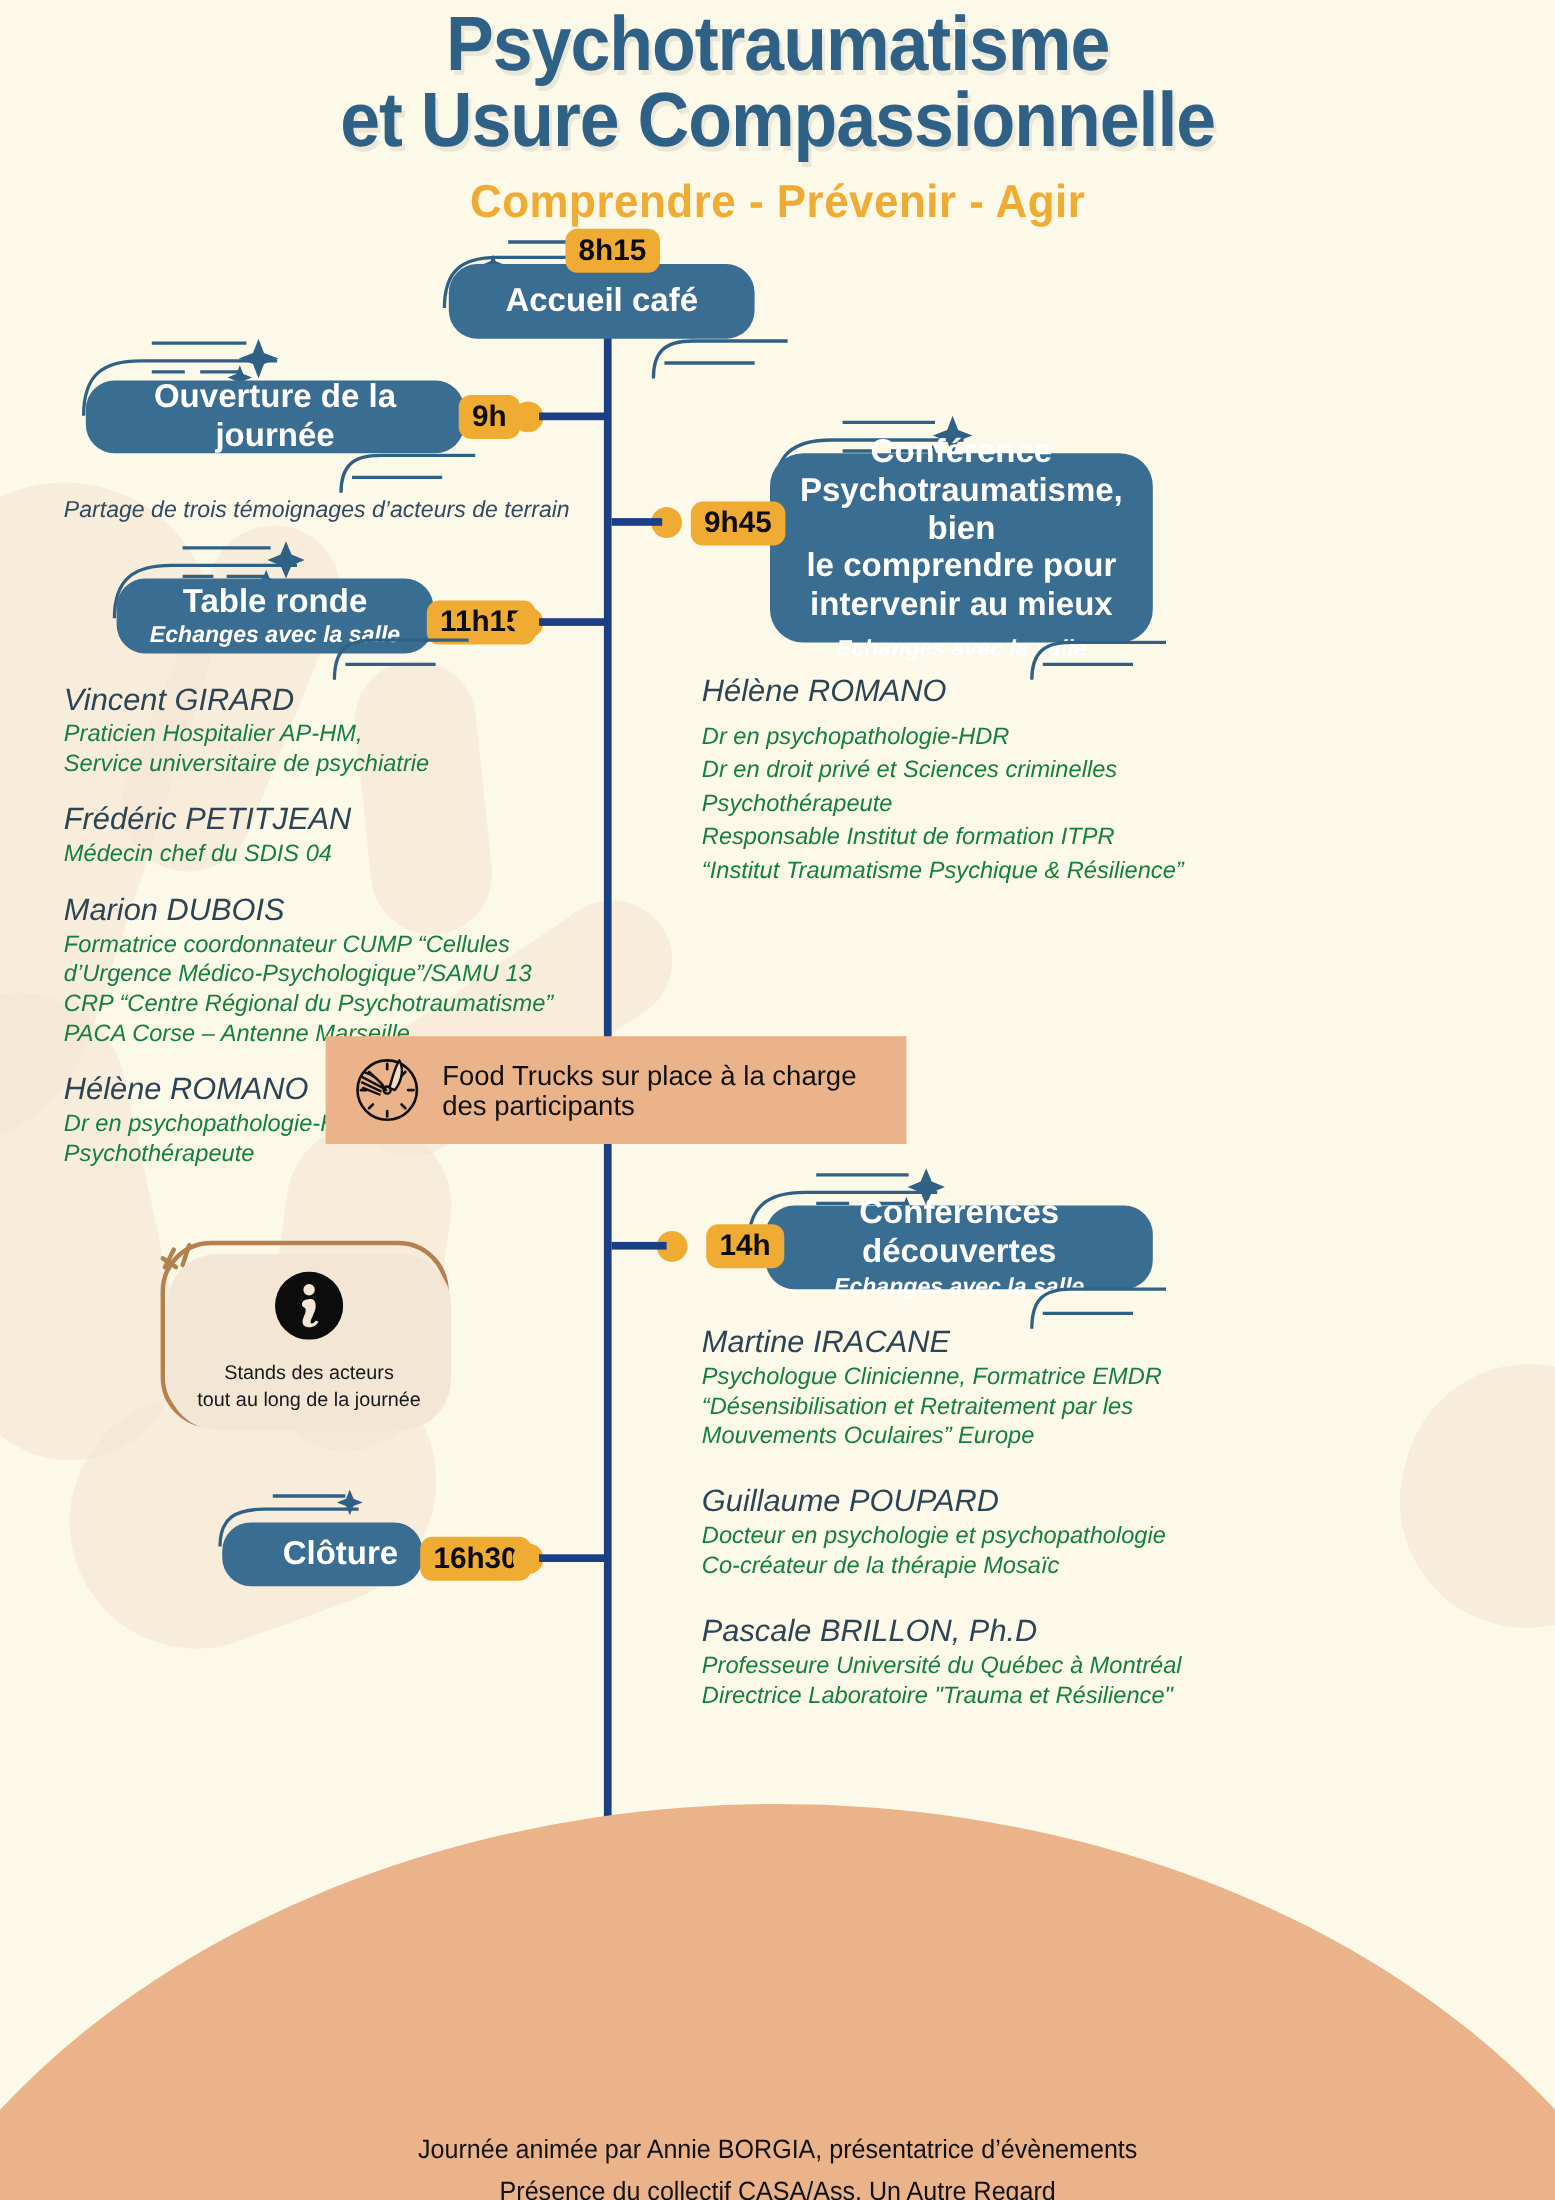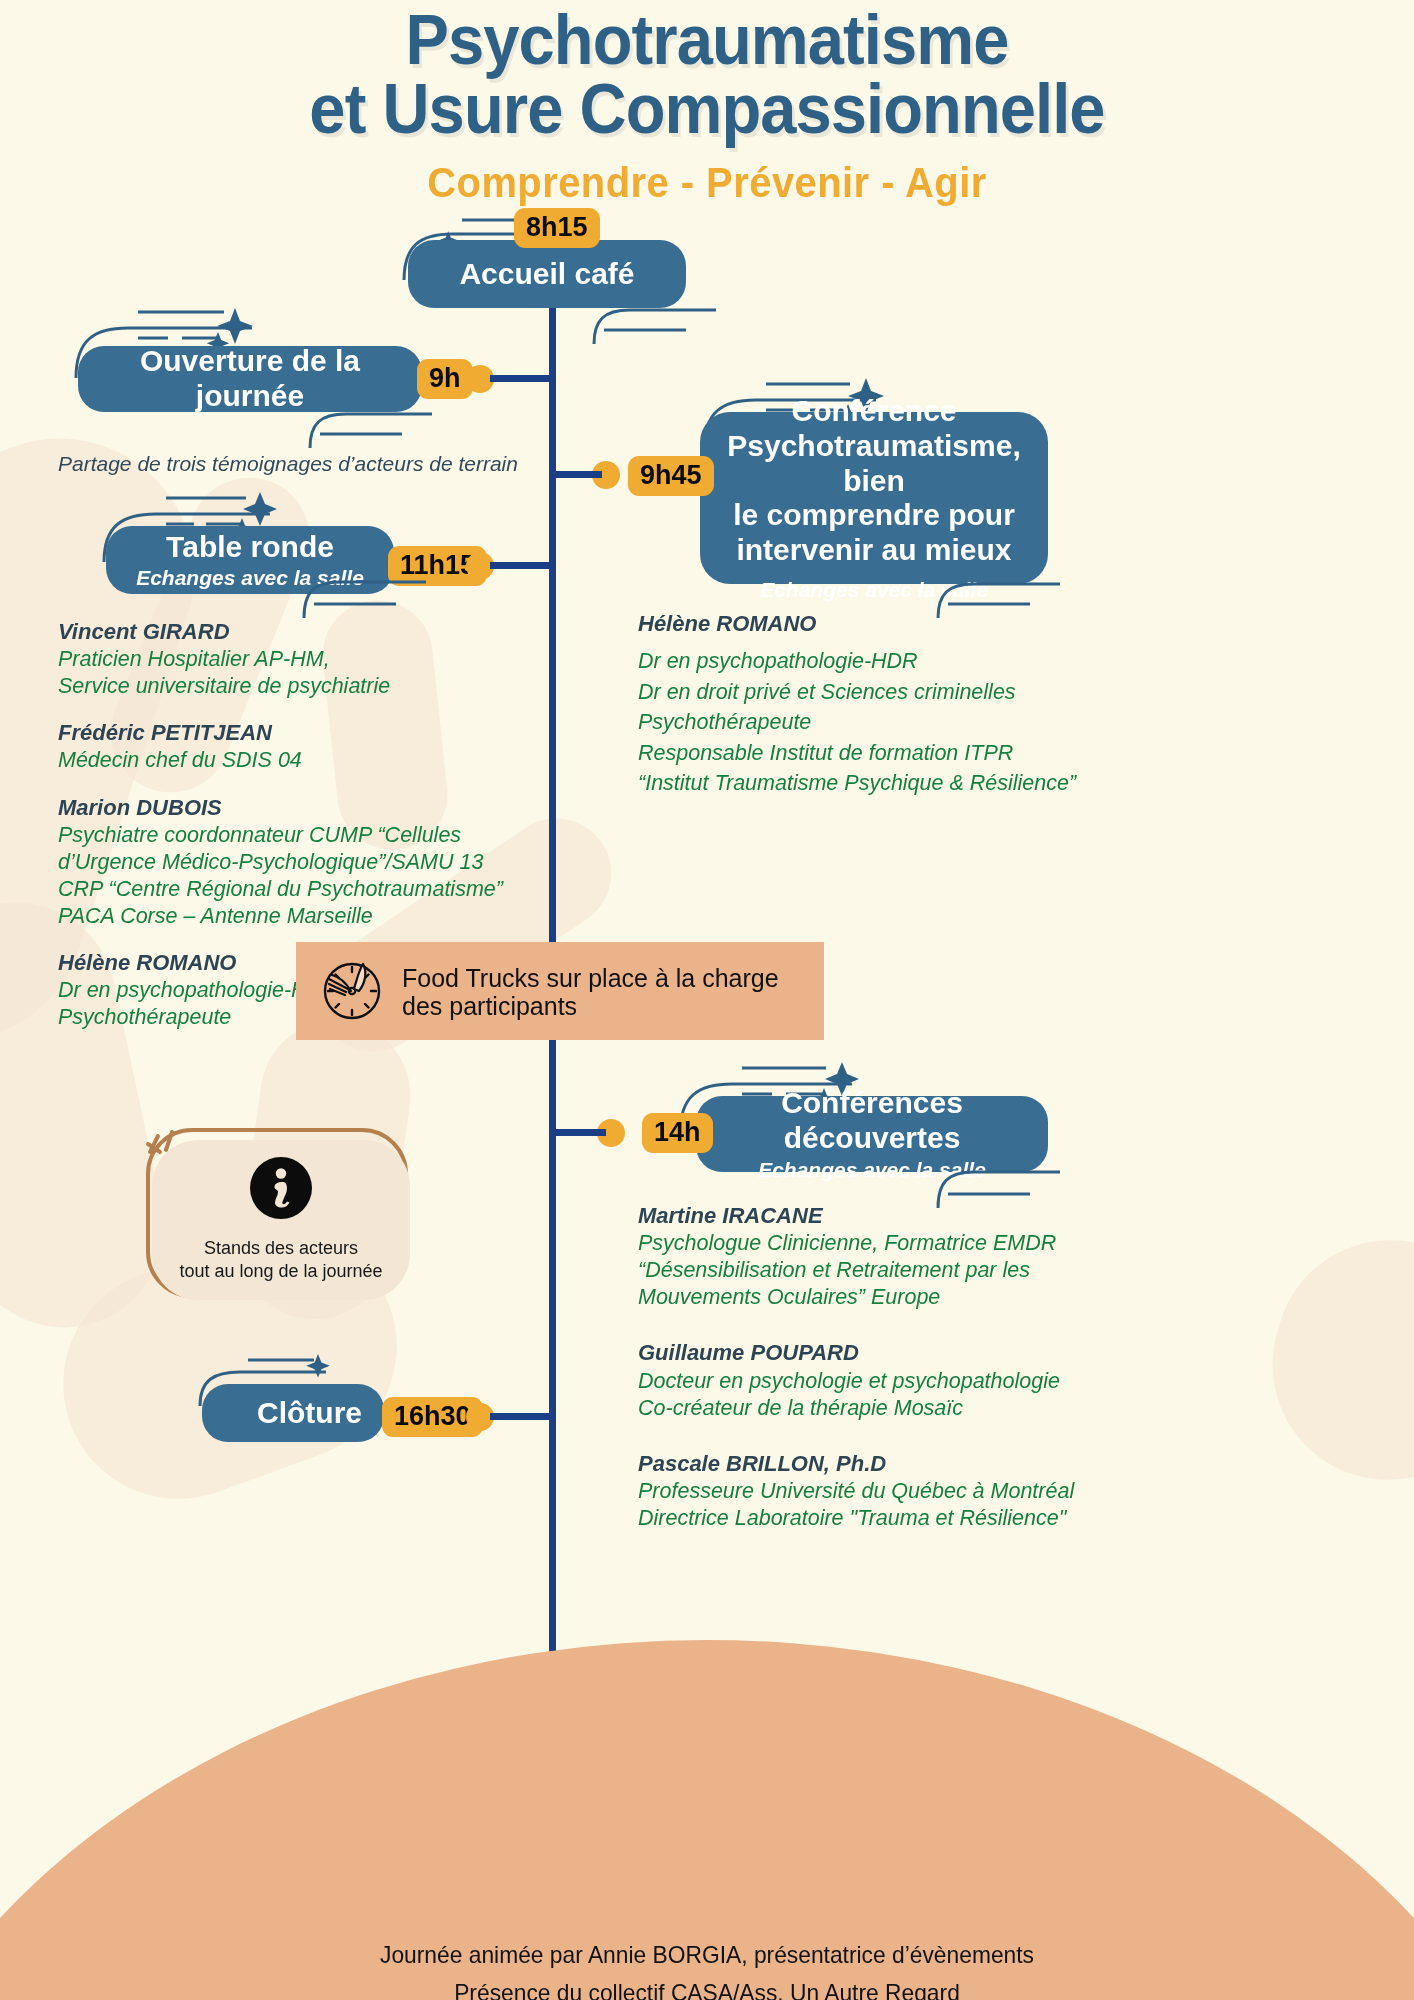--- a/index.html
+++ b/index.html
@@ -91,21 +91,21 @@
   
   .note {
     position:absolute;
     font-style:italic;
     color:#31495c;
     font-size:21px;
   }
   .speakers { position:absolute; }
   .sp-block { margin-bottom:19px; }
   .sp-name {
-    font-weight:bold; font-style:italic; font-size:22px;
+    font-weight:normal; font-style:italic; font-size:28px;
     color:#2d4454; line-height:1.28;
   }
   .sp-role {
     font-style:italic; font-size:21.5px;
     color:#15803d; line-height:1.26;
   }
   .sp-role.loose { line-height:1.42; }
 
   
   .lunch {
@@ -269,21 +269,21 @@
       <div class="sp-name">Vincent GIRARD</div>
       <div class="sp-role">Praticien Hospitalier AP-HM,</div>
       <div class="sp-role">Service universitaire de psychiatrie</div>
     </div>
     <div class="sp-block">
       <div class="sp-name">Frédéric PETITJEAN</div>
       <div class="sp-role">Médecin chef du SDIS 04</div>
     </div>
     <div class="sp-block">
       <div class="sp-name">Marion DUBOIS</div>
-      <div class="sp-role">Psychiatre coordonnateur CUMP “Cellules</div>
+      <div class="sp-role">Formatrice coordonnateur CUMP “Cellules</div>
       <div class="sp-role">d’Urgence Médico-Psychologique”/SAMU 13</div>
       <div class="sp-role">CRP “Centre Régional du Psychotraumatisme”</div>
       <div class="sp-role">PACA Corse – Antenne Marseille</div>
     </div>
     <div class="sp-block">
       <div class="sp-name">Hélène ROMANO</div>
       <div class="sp-role">Dr en psychopathologie-HDR</div>
       <div class="sp-role">Psychothérapeute</div>
     </div>
   </div>

